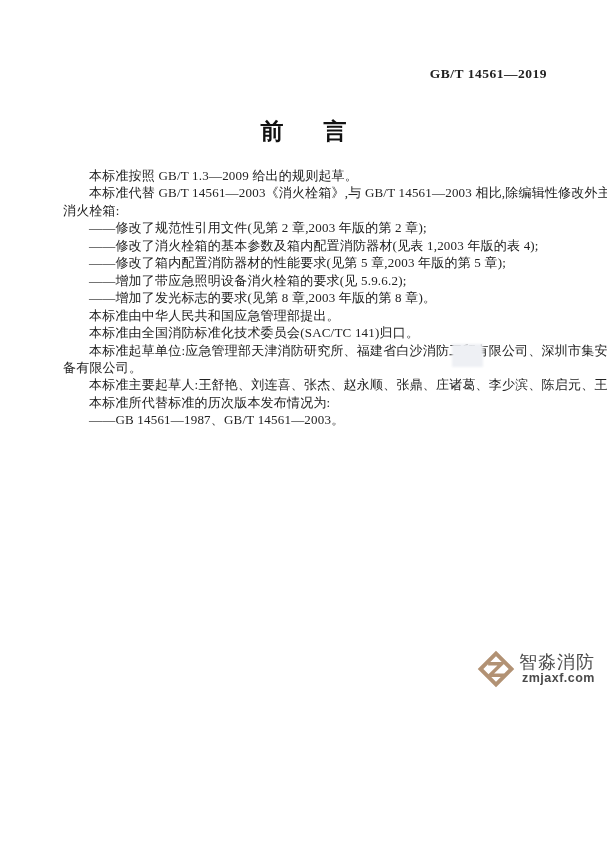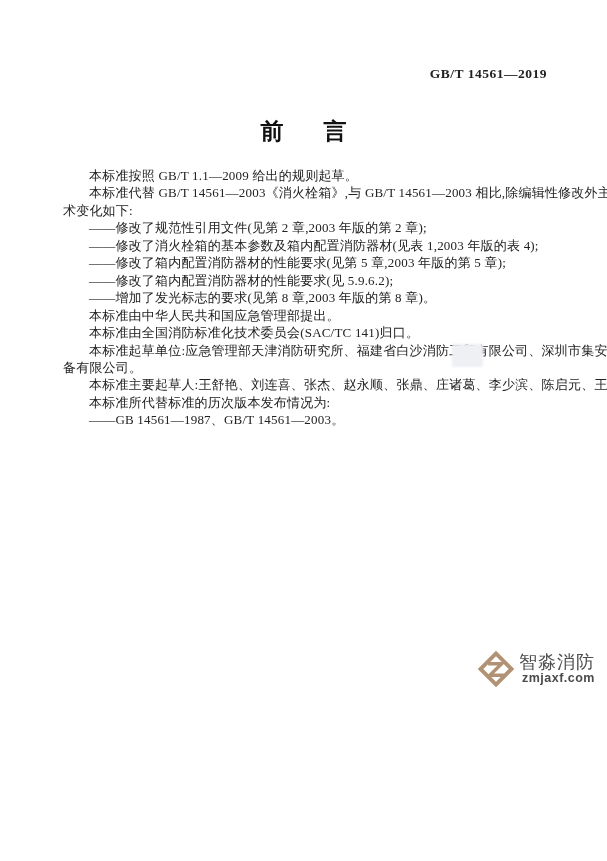--- a/index.html
+++ b/index.html
@@ -109,27 +109,27 @@
 <div class="page">
 
   <div class="header-code">GB/T 14561—2019</div>
 
   <div class="doc-title">
     <span>前</span>
     <span>言</span>
   </div>
 
   <div class="body-lines">
-      <div class="body-line indent">本标准按照 GB/T 1.1—2009 给出的规则起草。</div>
+      <div class="body-line indent">本标准按照 GB/T 1.3—2009 给出的规则起草。</div>
       <div class="body-line indent">本标准代替 GB/T 14561—2003《消火栓箱》,与 GB/T 14561—2003 相比,除编辑性修改外主要技</div>
-      <div class="body-line">术变化如下:</div>
+      <div class="body-line">消火栓箱:</div>
       <div class="body-line indent">——修改了规范性引用文件(见第 2 章,2003 年版的第 2 章);</div>
       <div class="body-line indent">——修改了消火栓箱的基本参数及箱内配置消防器材(见表 1,2003 年版的表 4);</div>
       <div class="body-line indent">——修改了箱内配置消防器材的性能要求(见第 5 章,2003 年版的第 5 章);</div>
-      <div class="body-line indent">——修改了箱内配置消防器材的性能要求(见 5.9.6.2);</div>
+      <div class="body-line indent">——增加了带应急照明设备消火栓箱的要求(见 5.9.6.2);</div>
       <div class="body-line indent">——增加了发光标志的要求(见第 8 章,2003 年版的第 8 章)。</div>
       <div class="body-line indent">本标准由中华人民共和国应急管理部提出。</div>
       <div class="body-line indent">本标准由全国消防标准化技术委员会(SAC/TC 141)归口。</div>
       <div class="body-line indent">本标准起草单位:应急管理部天津消防研究所、福建省白沙消防工贸有限公司、深圳市集安消防设</div>
       <div class="body-line">备有限公司。</div>
       <div class="body-line indent">本标准主要起草人:王舒艳、刘连喜、张杰、赵永顺、张鼎、庄诸葛、李少滨、陈启元、王晴。</div>
       <div class="body-line indent">本标准所代替标准的历次版本发布情况为:</div>
       <div class="body-line indent">——GB 14561—1987、GB/T 14561—2003。</div>
     </div>
 

